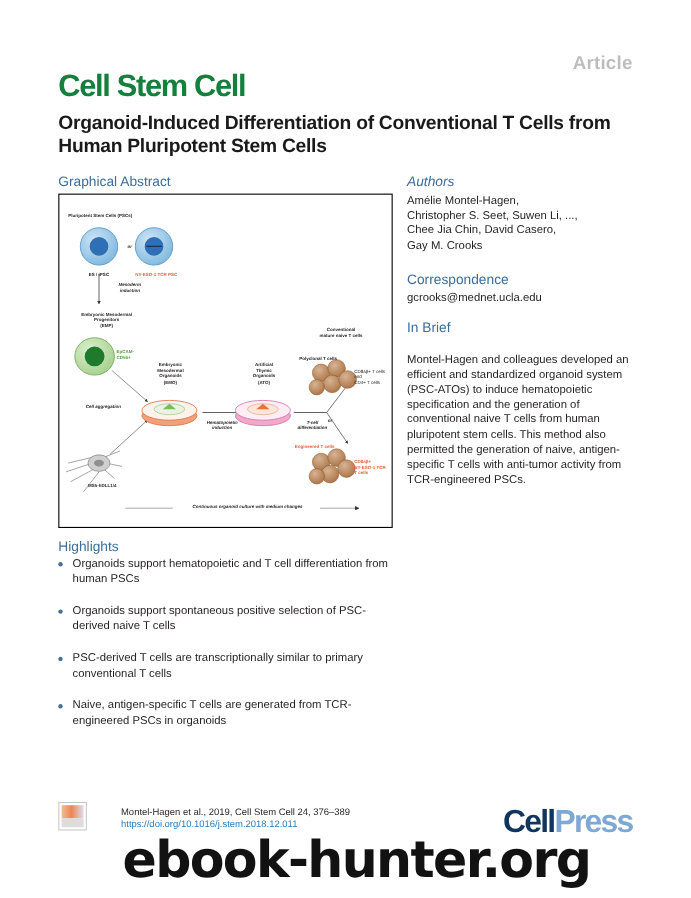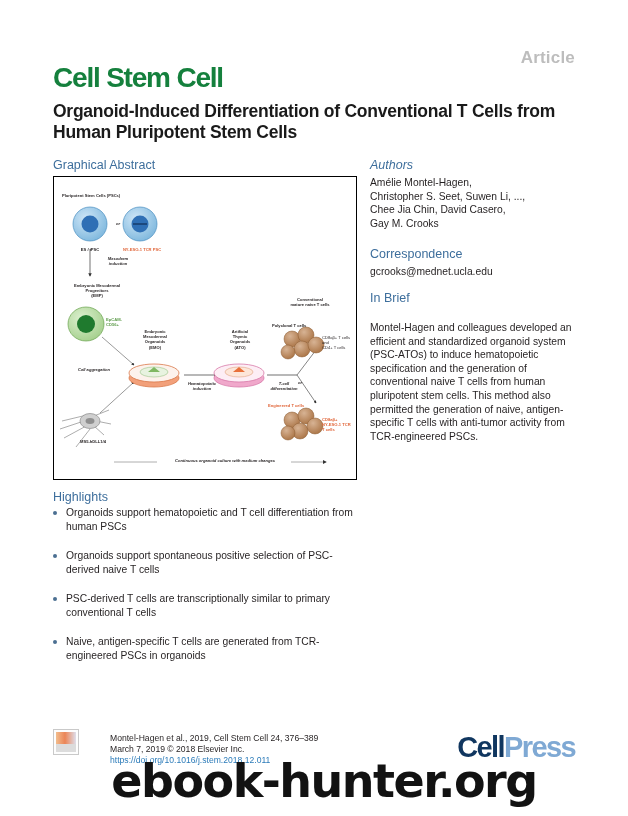--- a/index.html
+++ b/index.html
@@ -268,21 +268,20 @@
 
   <div class="inbrief">Montel-Hagen and colleagues developed an efficient and standardized organoid system (PSC-ATOs) to induce hematopoietic specification and the generation of conventional naive T cells from human pluripotent stem cells. This method also permitted the generation of naive, antigen-specific T cells with anti-tumor activity from TCR-engineered PSCs.</div>
 
   <div class="crossmark">
     <div class="cmtop"></div>
     <div class="cmbot"></div>
   </div>
 
   <div class="cite">
     <div>Montel-Hagen et al., 2019, Cell Stem Cell 24, 376–389</div>
-    <div>March 7, 2019 © 2018 Elsevier Inc.</div>
     <div class="doi">https://doi.org/10.1016/j.stem.2018.12.011</div>
   </div>
 
   <div class="cellpress">
     <span class="c1">Cell</span><span class="c2">Press</span>
   </div>
 
   <div class="watermark">ebook-hunter.org</div>
 
 </div>

